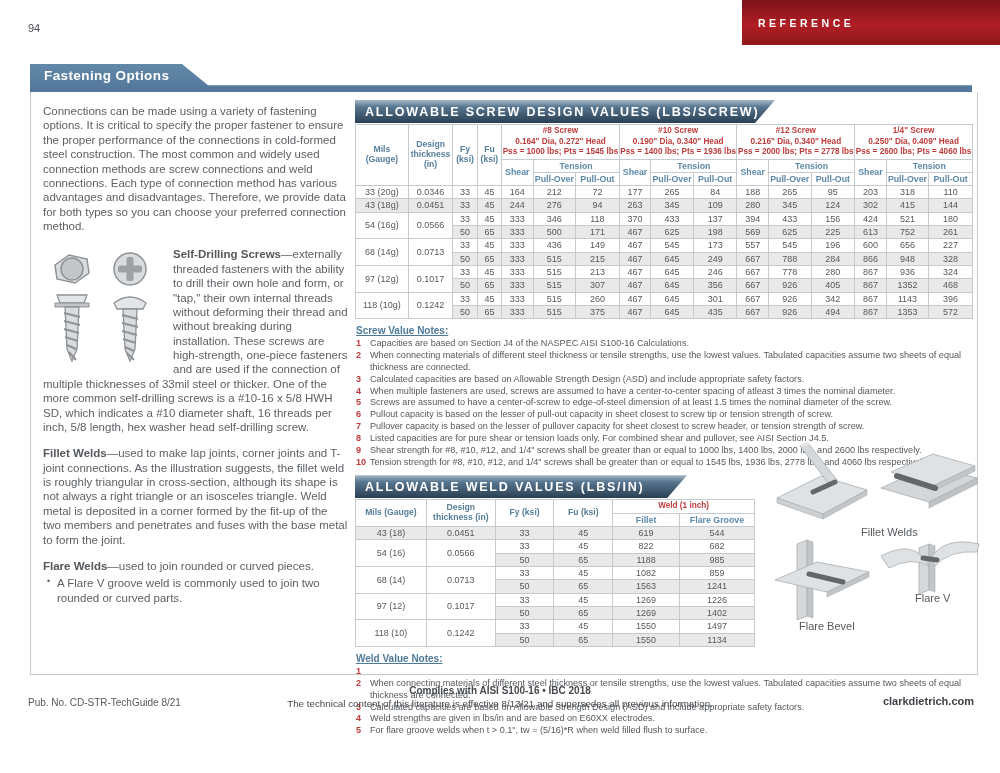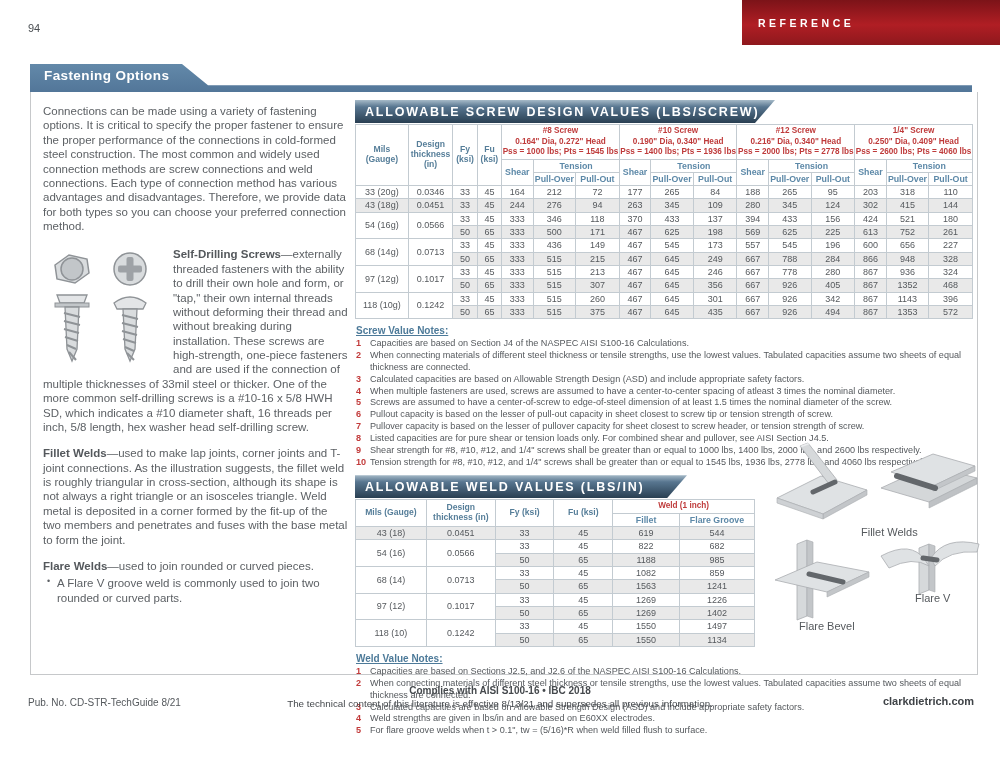--- a/index.html
+++ b/index.html
@@ -514,21 +514,20 @@
             <td>1134</td>
           </tr>
         </tbody>
     </table>
 
     <div class="notes">
       <div class="notes-title">Weld Value Notes:</div>
       <div>
           <div class="note">
             <span class="n">1</span>
-            <span>Capacities are based on Sections J2.5, and J2.6 of the NASPEC AISI S100-16 Calculations.</span>
           </div>
           <div class="note">
             <span class="n">2</span>
             <span>When connecting materials of different steel thickness or tensile strengths, use the lowest values. Tabulated capacities assume two sheets of equal thickness are connected.</span>
           </div>
           <div class="note">
             <span class="n">3</span>
             <span>Calculated capacities are based on Allowable Strength Design (ASD) and include appropriate safety factors.</span>
           </div>
           <div class="note">

